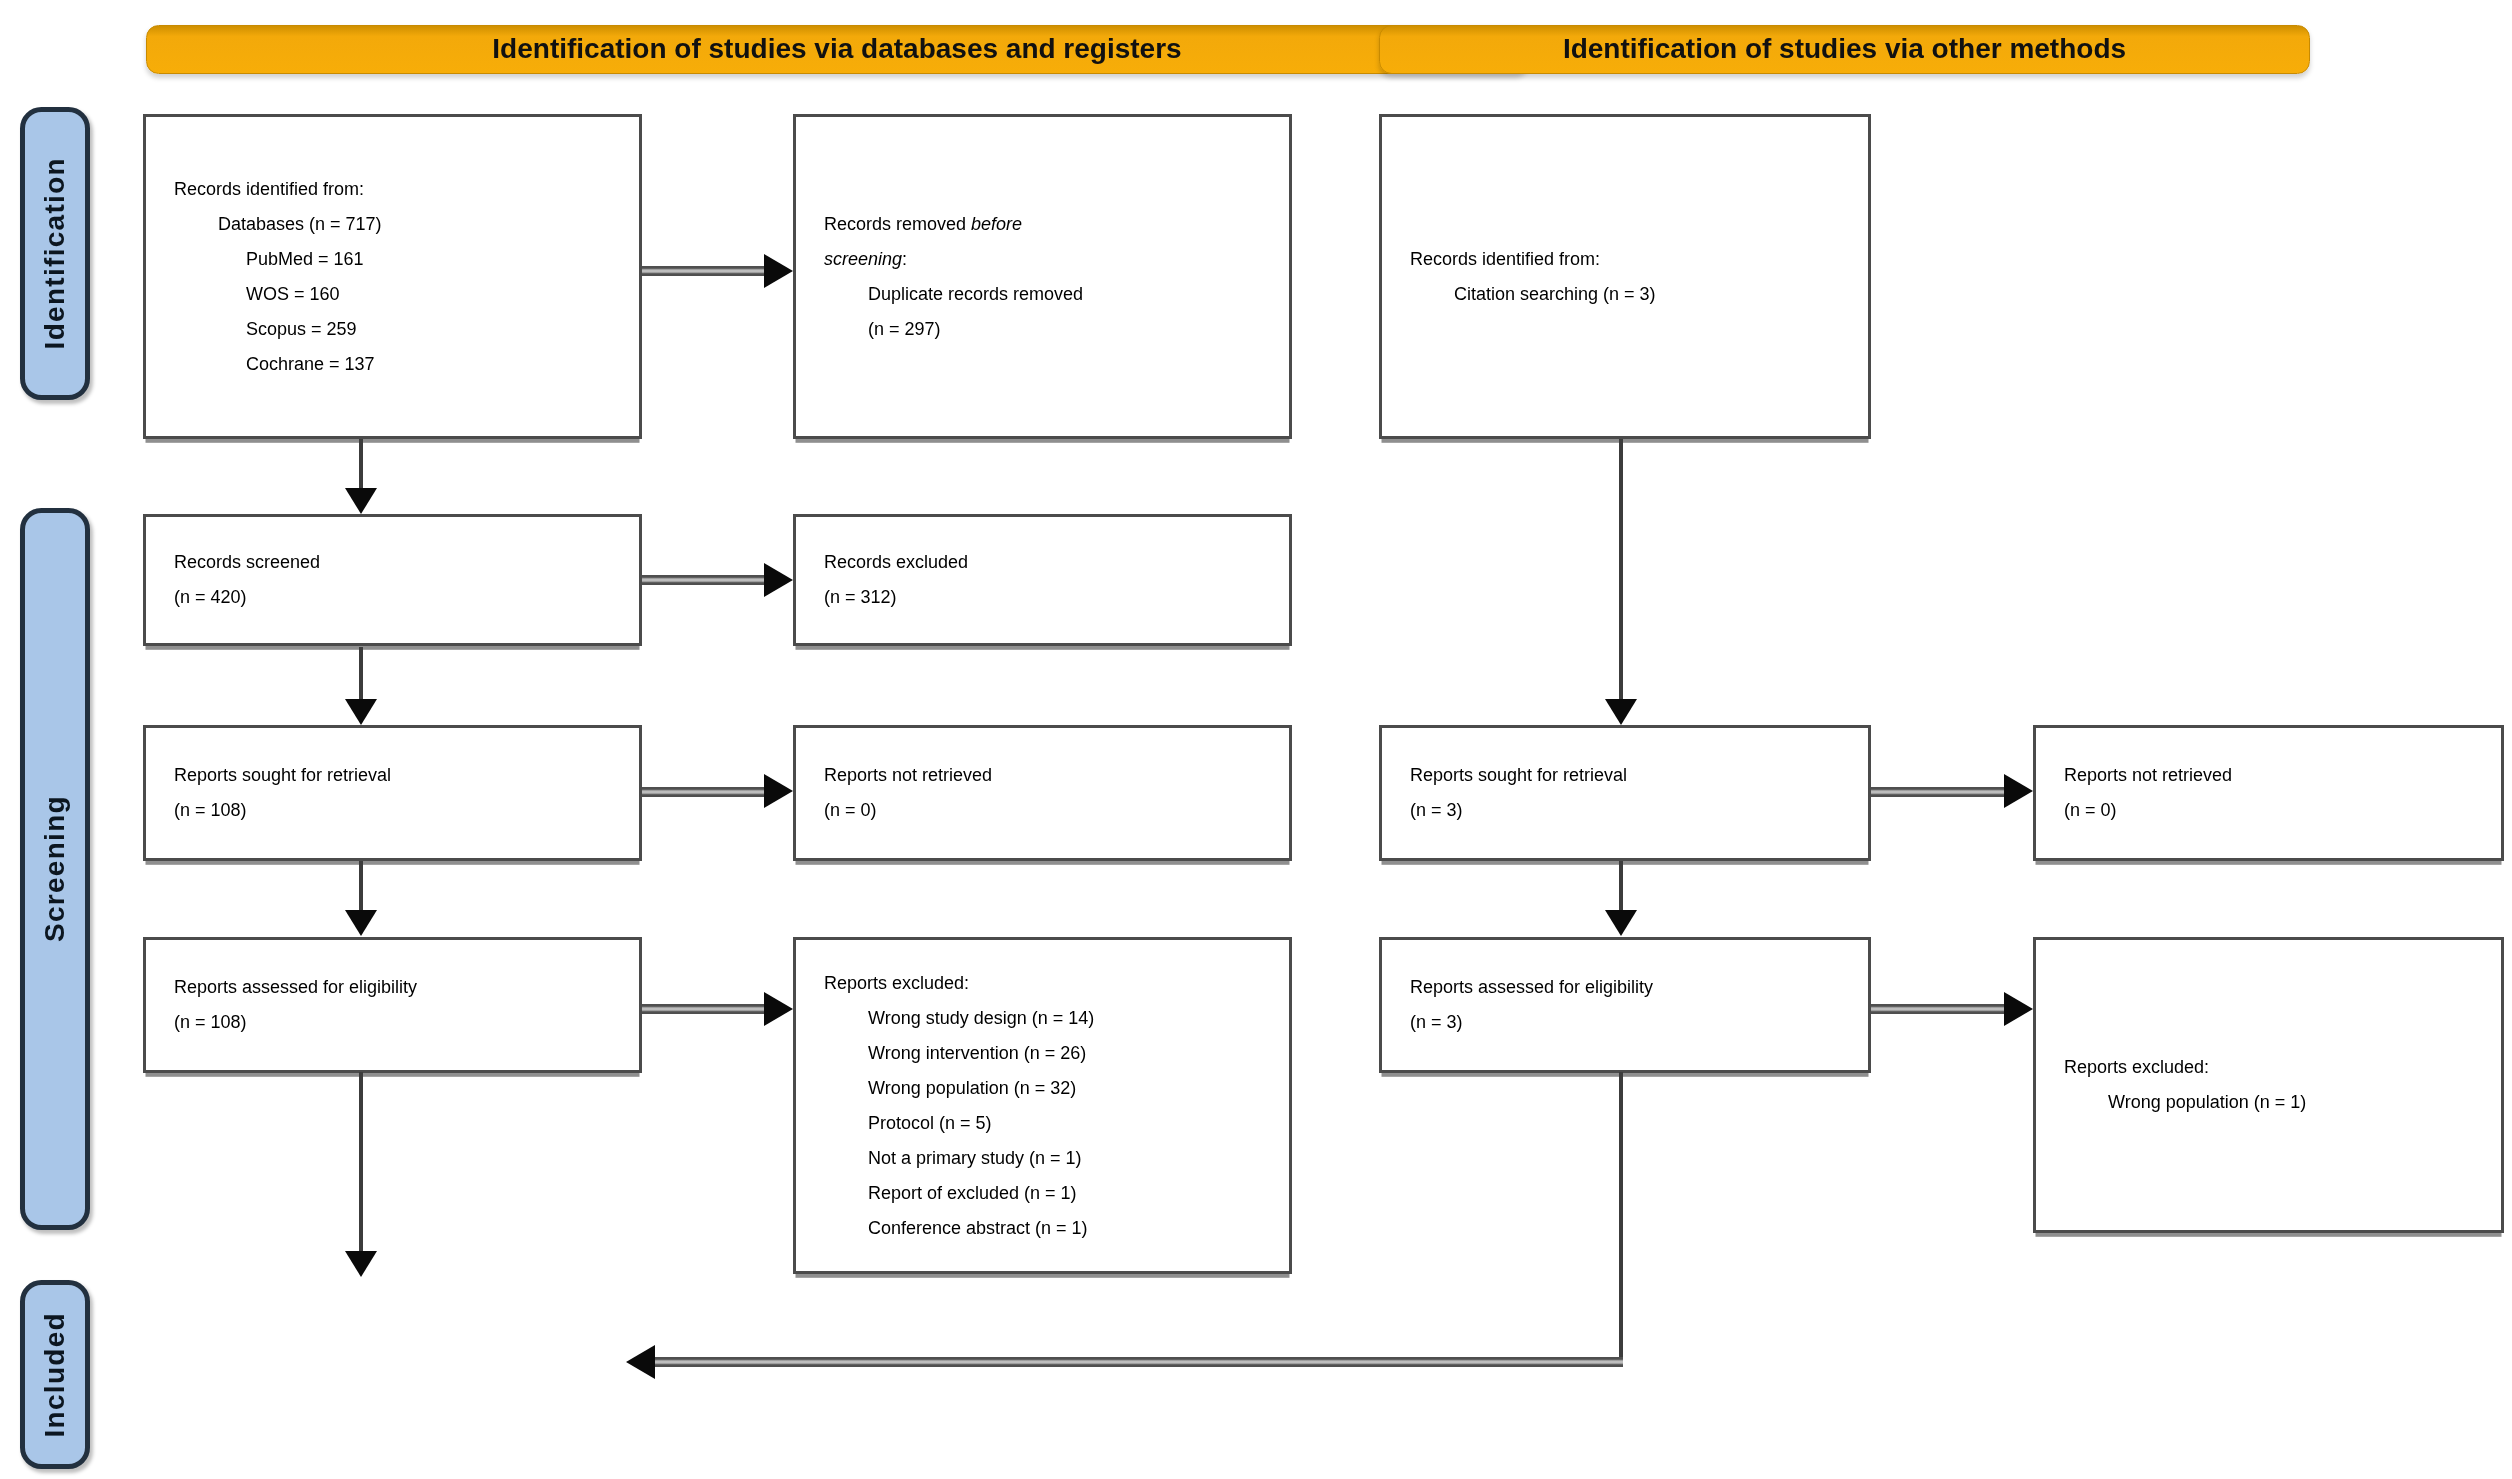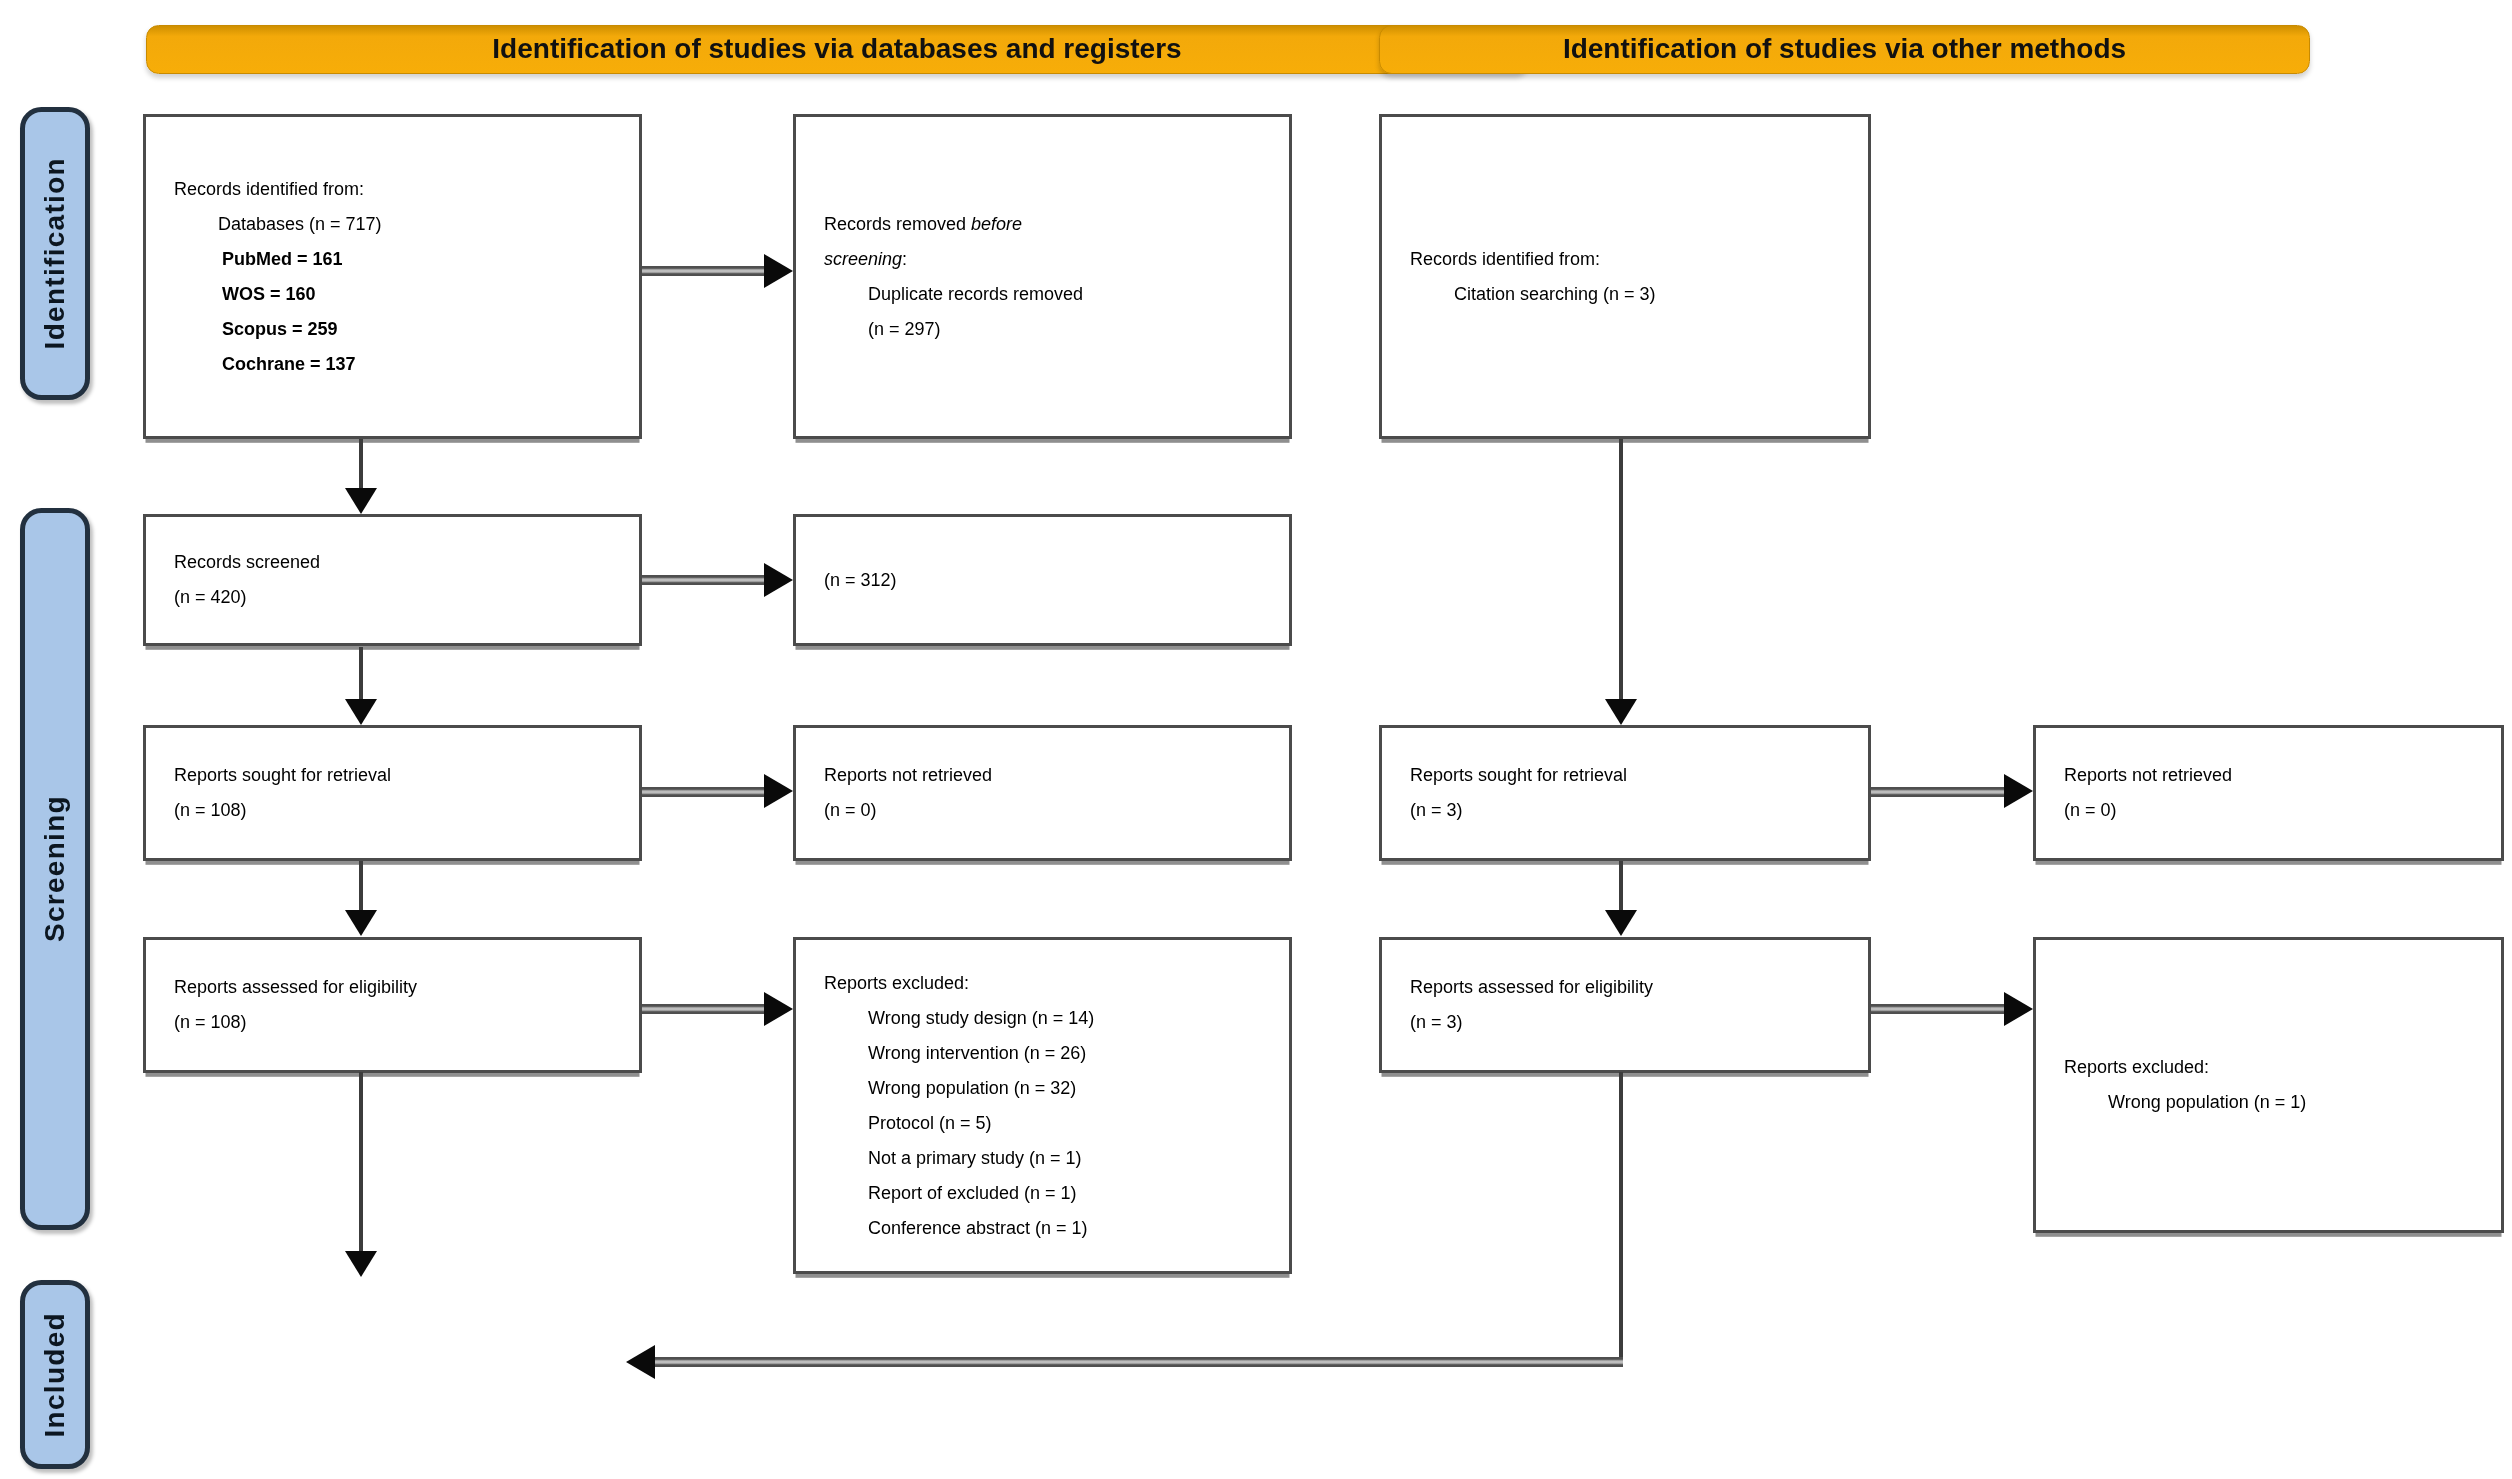--- a/index.html
+++ b/index.html
@@ -39,21 +39,21 @@
     position:absolute;
     background:#fff;
     border:3.2px solid #4b4b4b;
     box-sizing:border-box;
     display:flex;flex-direction:column;justify-content:center;
     padding:15px 19px 15px 28px;
     font-size:18px;line-height:35px;
     box-shadow:0 6.3px 0 -2.5px #8f8f8f;
   }
   .indent1{margin-left:44px;}
-  .indent2{margin-left:48px;font-weight:bold;}
+  .indent2{margin-left:72px;}
   .it{font-style:italic;}
   .vline{position:absolute;width:3.8px;background:#3c3c3c;}
   .hbar{
     position:absolute;height:10px;
     background:linear-gradient(180deg,#4f4f4f 0 22%,#bdbdbd 40% 60%,#4f4f4f 78% 100%);
   }
   .tri-right{position:absolute;width:0;height:0;
     border-left:29px solid #0a0a0a;border-top:17.7px solid transparent;border-bottom:17.7px solid transparent;}
   .tri-left{position:absolute;width:0;height:0;
     border-right:29px solid #0a0a0a;border-top:17.7px solid transparent;border-bottom:17.7px solid transparent;}
@@ -101,20 +101,21 @@
   <div class="box" style="left:1379px;top:114px;width:492px;height:325px;">
     <div>Records identified from:</div>
     <div class="indent1">Citation searching (n = 3)</div>
   </div>
 
   <div class="box" style="left:143px;top:514px;width:499px;height:132px;">
     <div>Records screened</div>
     <div>(n = 420)</div>
   </div>
   <div class="box" style="left:793px;top:514px;width:499px;height:132px;">
+    <div>Records excluded</div>
     <div>(n = 312)</div>
   </div>
 
   <div class="box" style="left:143px;top:725px;width:499px;height:136px;">
     <div>Reports sought for retrieval</div>
     <div>(n = 108)</div>
   </div>
   <div class="box" style="left:793px;top:725px;width:499px;height:136px;">
     <div>Reports not retrieved</div>
     <div>(n = 0)</div>

